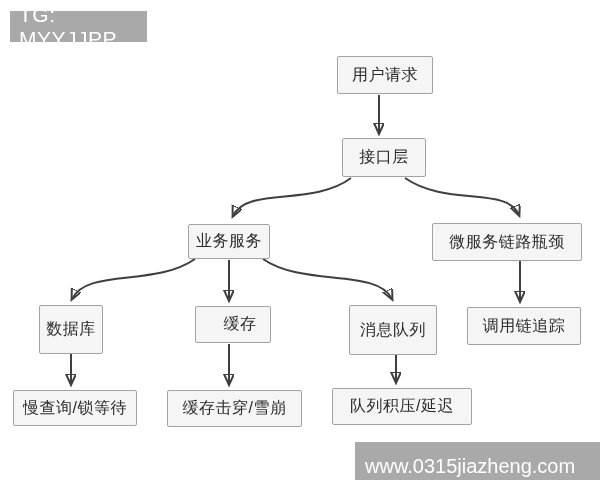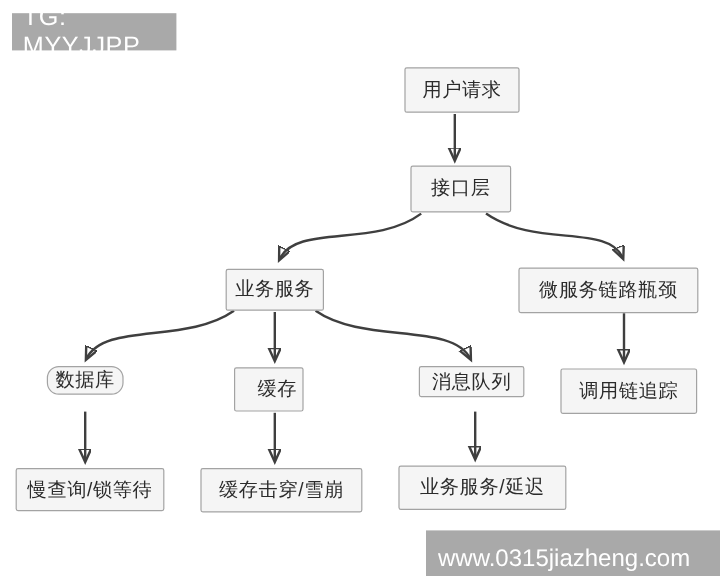--- a/index.html
+++ b/index.html
@@ -20,23 +20,23 @@
     position:absolute; box-sizing:border-box;
     background:#f5f5f5; border:1px solid #a3a3a3; border-radius:2px;
     color:#2b2b2b; font-size:16px;
     display:flex; align-items:center; justify-content:center;
     white-space:nowrap; letter-spacing:0.5px;
   }
   .node-user-request     { left:337px; top:56px;  width:96px;  height:38px; }
   .node-api-layer        { left:342px; top:138px; width:84px;  height:39px; }
   .node-business-service { left:188px; top:224px; width:82px;  height:35px; }
   .node-microservice     { left:432px; top:223px; width:150px; height:38px; }
-  .node-database         { left:39px;  top:305px; width:64px;  height:24px;border-radius:10px; }
-  .node-cache            { left:195px; top:306px; width:58px;  height:37px;padding-left:14px; }
-  .node-message-queue    { left:349px; top:305px; width:88px;  height:26px; }
+  .node-database         { left:39px;  top:305px; width:64px;  height:49px; }
+  .node-cache            { left:195px; top:306px; width:76px;  height:37px;padding-left:14px; }
+  .node-message-queue    { left:349px; top:305px; width:88px;  height:50px; }
   .node-trace            { left:467px; top:307px; width:114px; height:38px; }
   .node-slow-query       { left:13px;  top:390px; width:124px; height:36px; }
   .node-cache-breakdown  { left:167px; top:390px; width:135px; height:37px; }
   .node-queue-backlog    { left:332px; top:388px; width:140px; height:37px; }
   .watermark {
     position:absolute; left:355px; top:442px; width:245px; height:48px;
     background:#a9a9a9; color:#ffffff; font-size:20px;
     display:flex; align-items:center; padding-left:10px; box-sizing:border-box;
   }
 </style>
@@ -68,17 +68,17 @@
   <div class="node node-user-request">用户请求</div>
   <div class="node node-api-layer">接口层</div>
   <div class="node node-business-service">业务服务</div>
   <div class="node node-microservice">微服务链路瓶颈</div>
   <div class="node node-database">数据库</div>
   <div class="node node-cache">缓存</div>
   <div class="node node-message-queue">消息队列</div>
   <div class="node node-trace">调用链追踪</div>
   <div class="node node-slow-query">慢查询/锁等待</div>
   <div class="node node-cache-breakdown">缓存击穿/雪崩</div>
-  <div class="node node-queue-backlog">业务服务/延迟</div>
+  <div class="node node-queue-backlog">队列积压/延迟</div>
 
   <div class="watermark">www.0315jiazheng.com</div>
 
 </div>
 
 </body></html>

